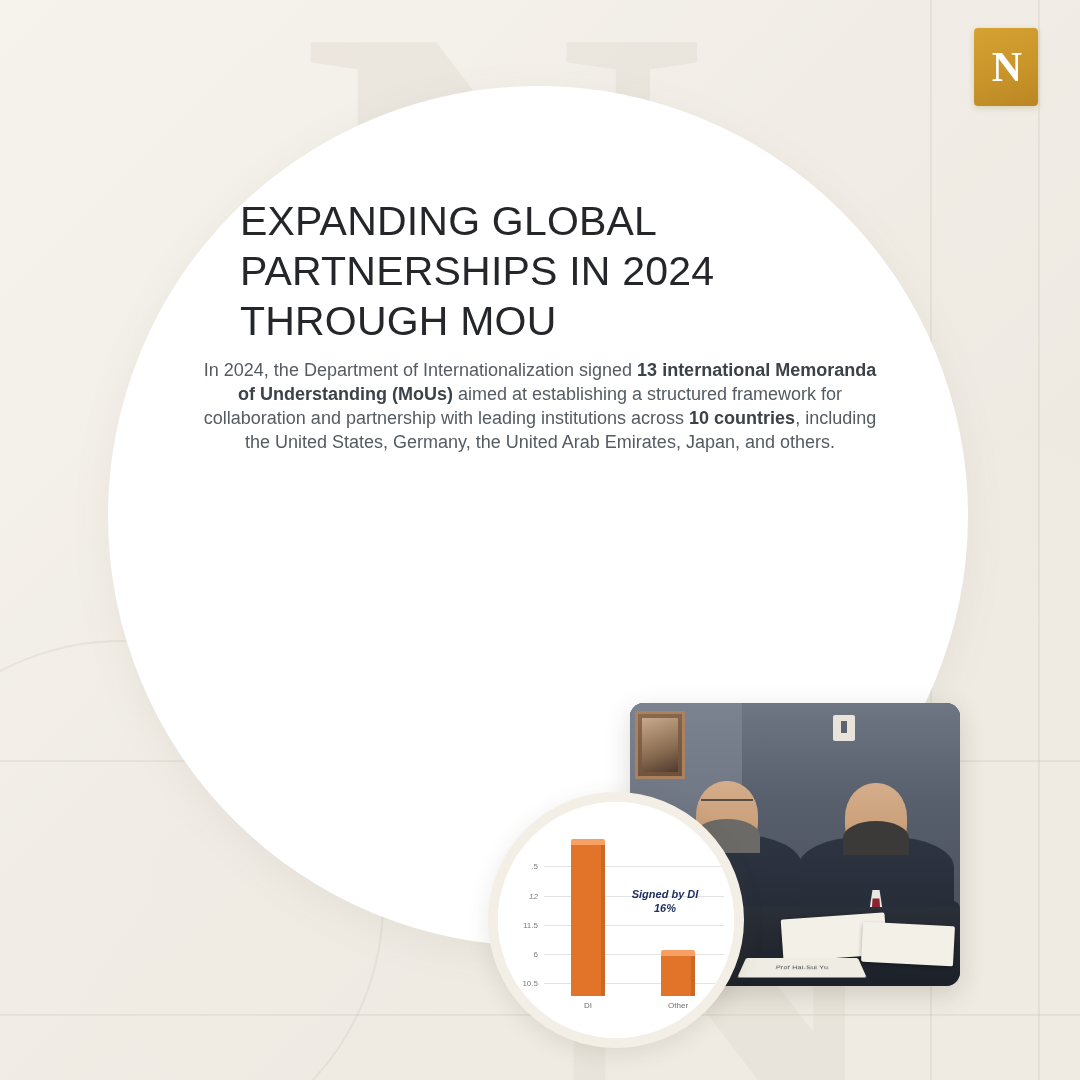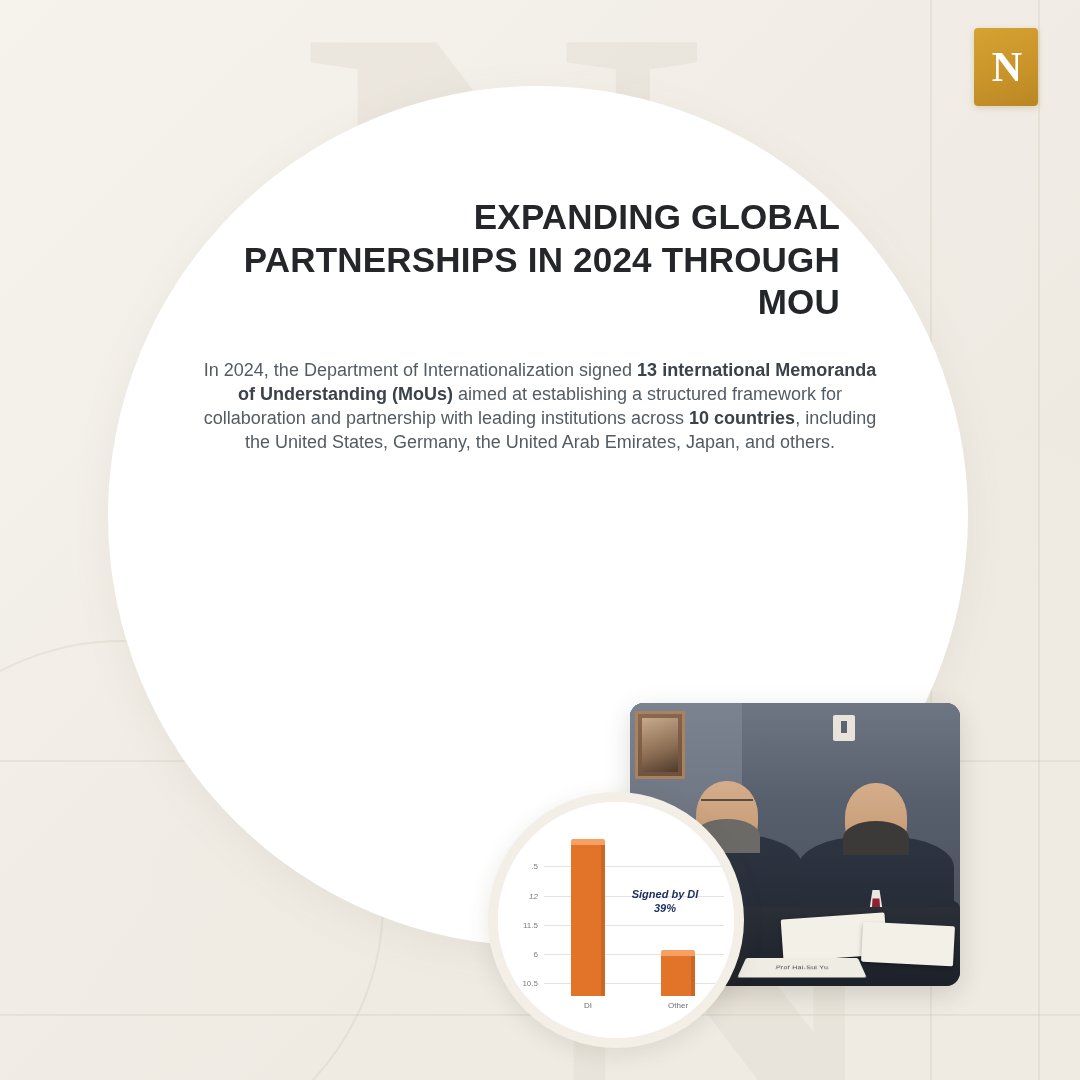--- a/index.html
+++ b/index.html
@@ -99,23 +99,23 @@
     letter-spacing: -2px;
     line-height: 1;
   }
 
   
   .headline {
     position: absolute;
     left: 240px;
     top: 196px;
     width: 600px;
-    text-align: right;
-    font-size: 35px;
-    font-weight: 700;
+    text-align: left;
+    font-size: 41px;
+    font-weight: 400;
     line-height: 1.22;
     color: #25262a;
     letter-spacing: 0.2px;
   }
 
   
   .body-block {
     position: absolute;
     left: 198px;
     top: 358px;
@@ -429,17 +429,17 @@
           </div>
           <div class="bar" style="height: 96.2963%; width: 19%; left: 15%; background: rgb(226, 116, 42);">
             <div class="bar-top"></div>
             <span class="x-label" style="left: 50%;">DI</span>
           </div>
           <div class="bar" style="height: 25.9259%; width: 19%; left: 65%; background: rgb(226, 116, 42);">
             <div class="bar-top"></div>
             <span class="x-label" style="left: 50%; text-align: center;">Other</span>
           </div>
         </div>
-      <div class="chart-annot">Signed by DI 39%</div>
+      <div class="chart-annot">Signed by DI 16%</div>
     </div>
   </div>
 
 </div>
 
 </body></html>

